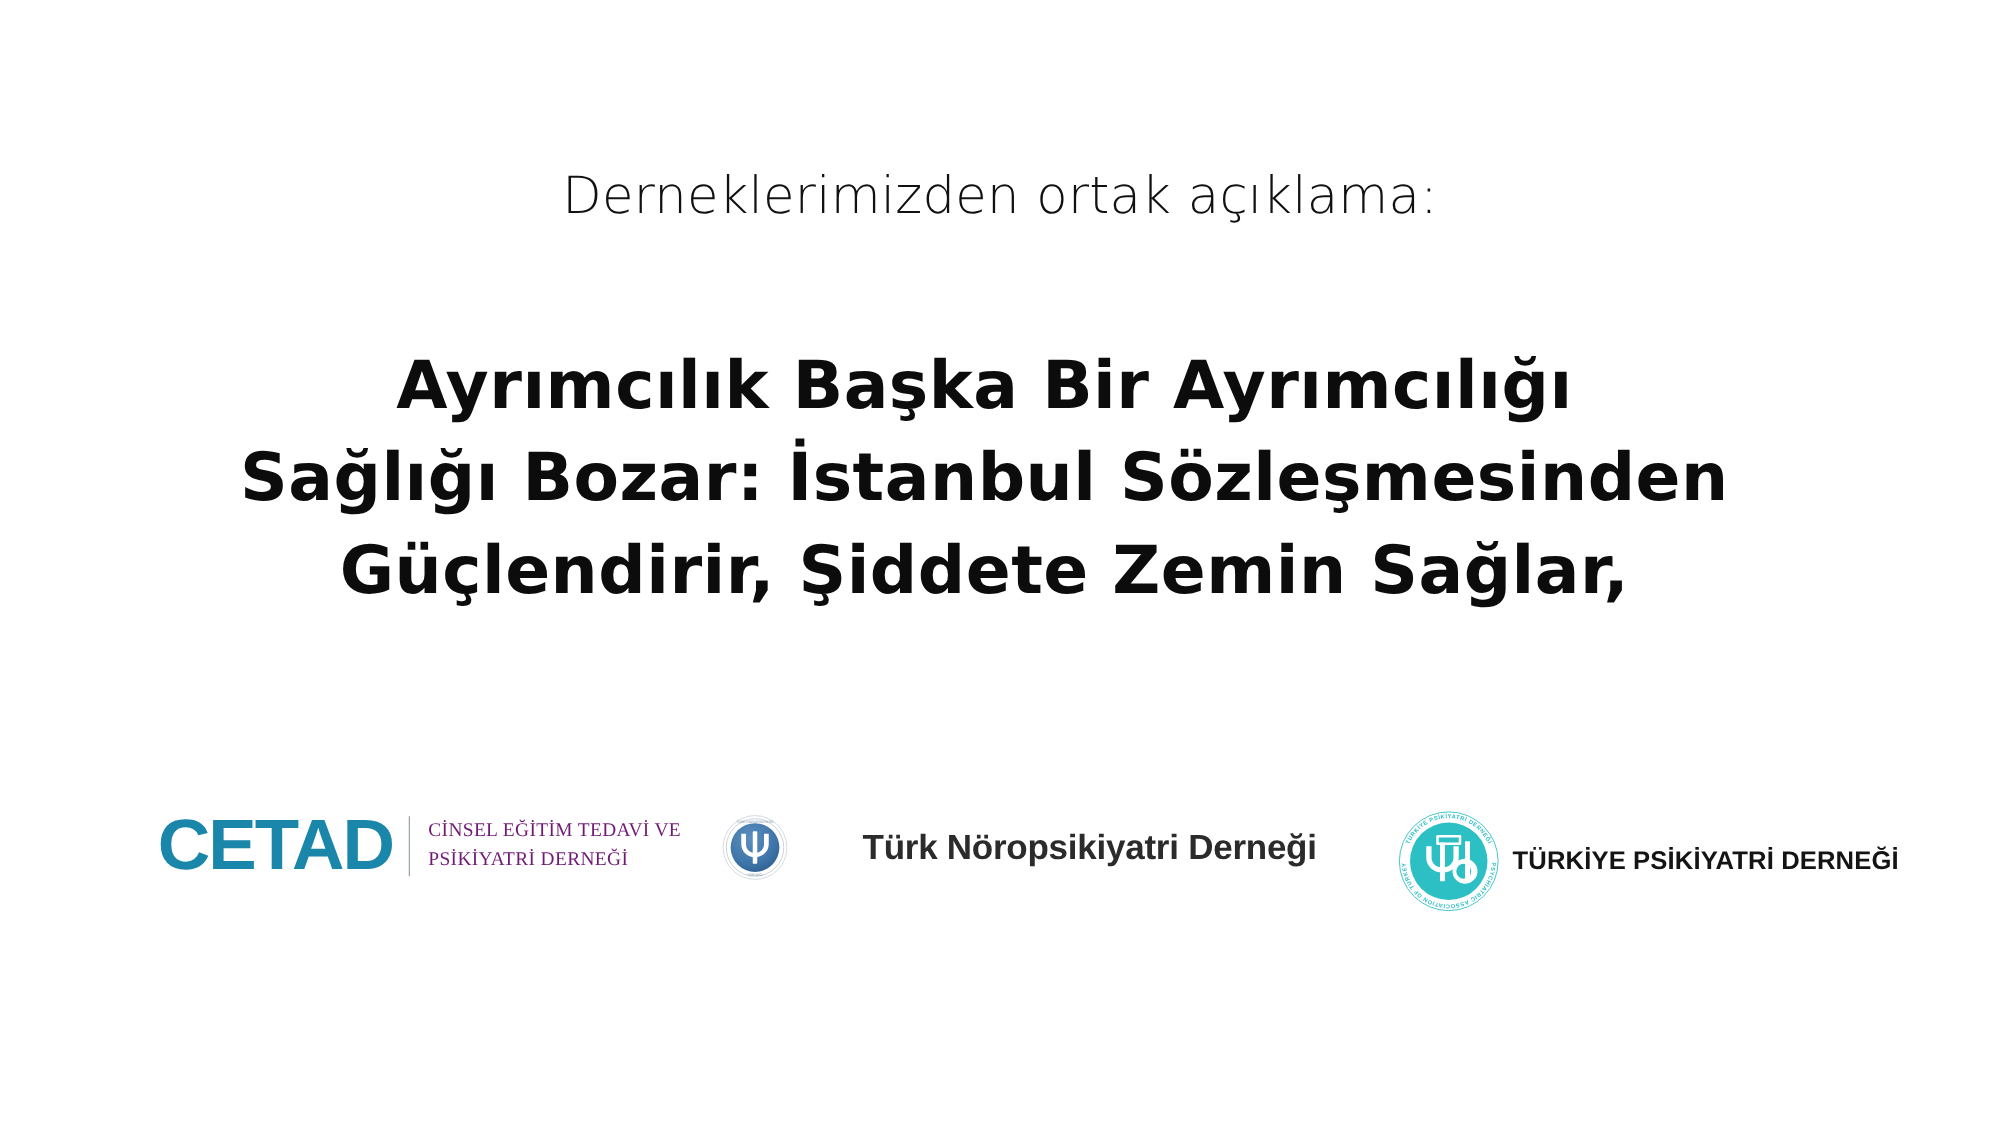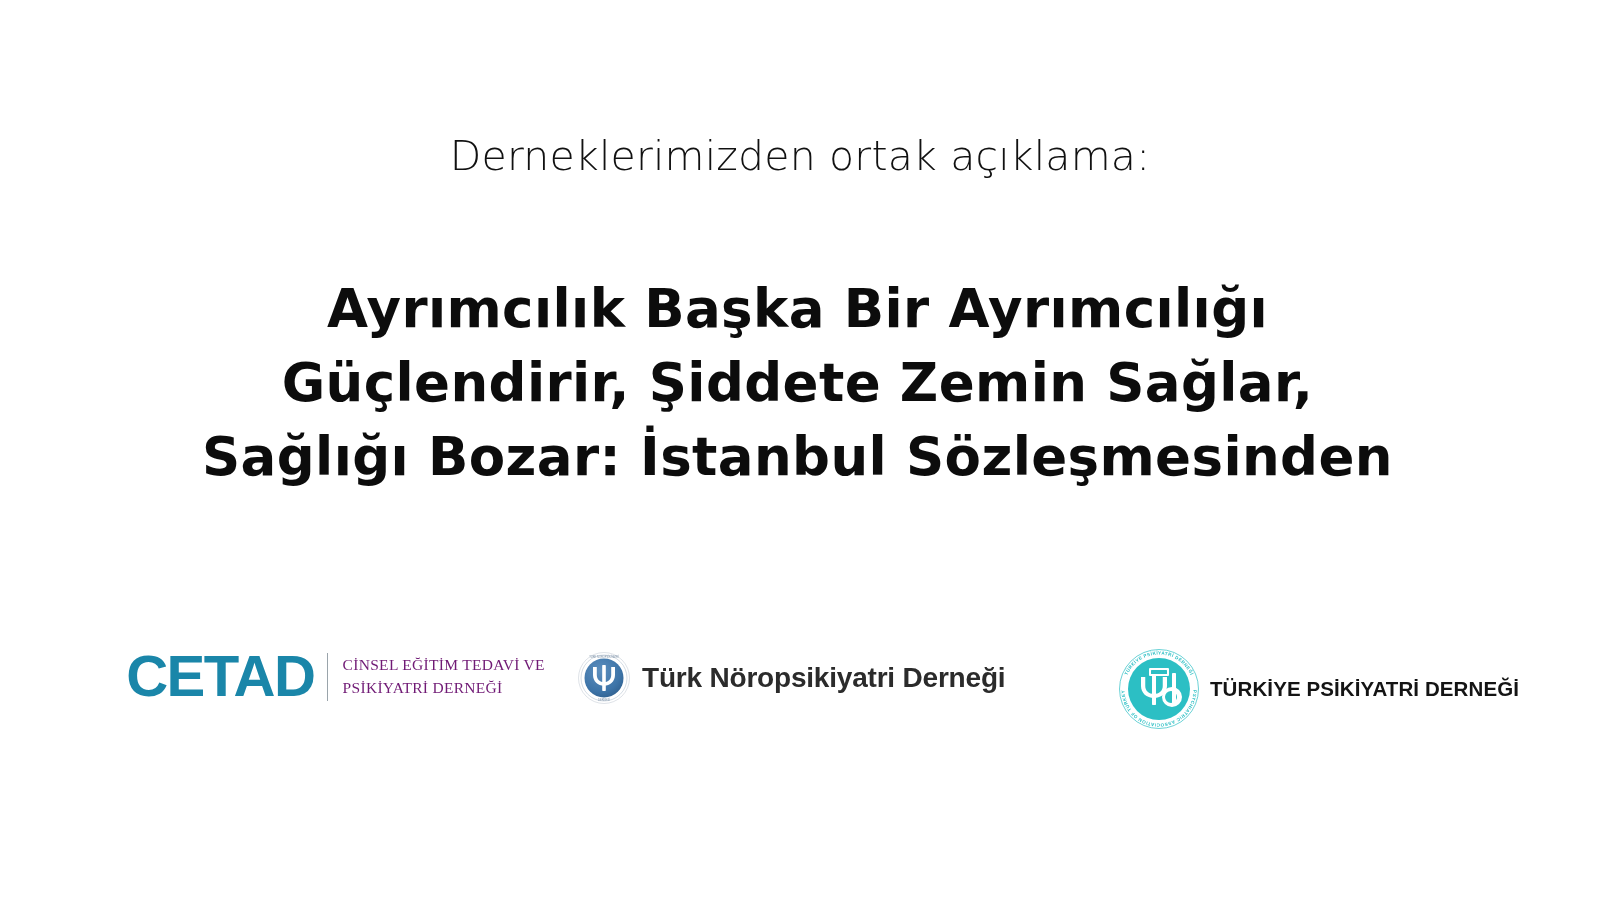--- a/index.html
+++ b/index.html
@@ -37,21 +37,21 @@
     letter-spacing: 0.2px;
     color: #111111;
     line-height: 1.2;
     white-space: nowrap;
   }
 
   
   .title-block {
     position: absolute;
     top: 272px;
-    left: 14px;
+    left: 4px;
     width: 1567px;
     text-align: center;
   }
   .title-line {
     font-family: "DejaVu Sans", sans-serif;
     font-weight: 700;
     font-size: 53px;
     line-height: 74px;
     letter-spacing: 0.4px;
     color: #0c0c0c;
@@ -111,20 +111,21 @@
   }
   .tnd-text { display: flex; flex-direction: column; }
   .tnd-title {
     font-family: "Liberation Sans", sans-serif;
     font-weight: 700;
     font-size: 28px;
     color: #2b2b2b;
     line-height: 1.12;
     letter-spacing: -0.2px;
     white-space: nowrap;
+    margin-left: 48px;
   }
   .tnd-sub {
     font-family: "Liberation Sans", sans-serif;
     font-weight: 400;
     font-size: 20px;
     color: #5b6066;
     line-height: 1.25;
     text-align: center;
     letter-spacing: -0.1px;
     white-space: nowrap;
@@ -163,22 +164,22 @@
 </style>
 </head>
 <body>
 
 <div class="slide">
 
   <div class="kicker">Derneklerimizden ortak açıklama:</div>
 
   <div class="title-block">
     <div class="title-line">Ayrımcılık Başka Bir Ayrımcılığı</div>
+    <div class="title-line">Sağlığı Bozar: İstanbul Sözleşmesinden</div>
     <div class="title-line">Güçlendirir, Şiddete Zemin Sağlar,</div>
-    <div class="title-line">Sağlığı Bozar: İstanbul Sözleşmesinden</div>
   </div>
 
   <div class="logo-strip">
 
     <div class="logo logo-cetad">
       <div class="cetad-word">CETAD</div>
       <div class="cetad-rule"></div>
       <div class="cetad-sub">
         <div>CİNSEL EĞİTİM TEDAVİ VE</div>
         <div>PSİKİYATRİ DERNEĞİ</div>

